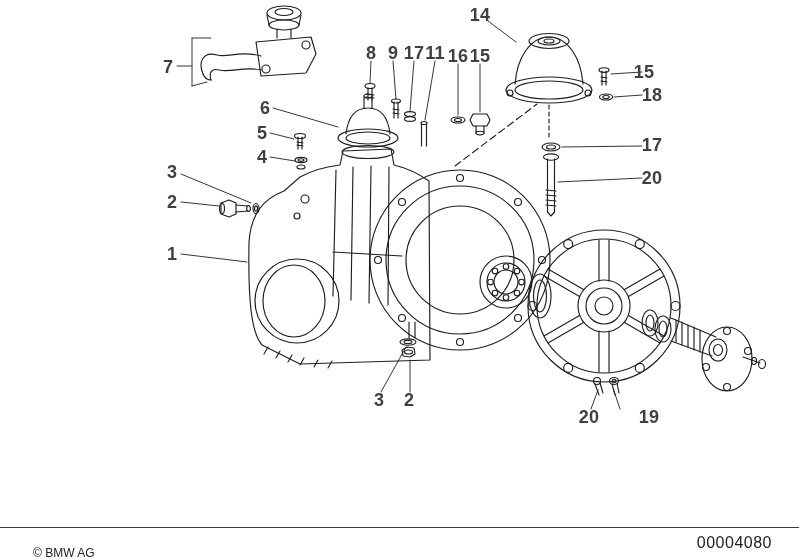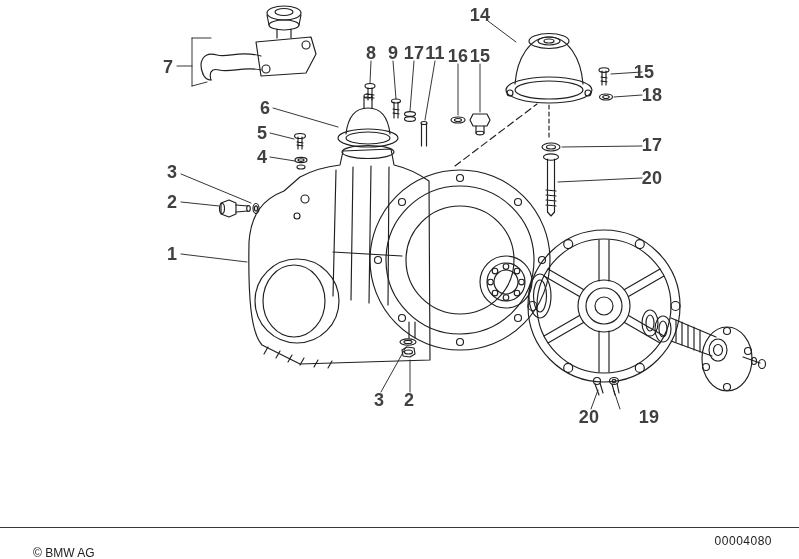--- a/index.html
+++ b/index.html
@@ -13,21 +13,21 @@
     fill:none;stroke:#1f1f1f;stroke-width:1.15;stroke-linecap:round;stroke-linejoin:round;
   }
   svg.art g.ld line, svg.art g.ld path{stroke-width:0.9;}
   .callout{
     position:absolute;transform:translate(-50%,-50%);
     font-size:18px;font-weight:700;color:#404040;letter-spacing:0.2px;
     white-space:nowrap;user-select:none;
   }
   .footer-rule{position:absolute;left:0;top:527px;width:799px;height:1px;background:#3a3a3a;}
   .copyright{position:absolute;left:33px;top:534px;font-size:12px;color:#222;margin-top:12px;}
-  .partnum{position:absolute;right:27px;top:534px;font-size:12px;color:#222;letter-spacing:0.5px;}
+  .partnum{position:absolute;right:27px;top:534px;font-size:16px;color:#222;letter-spacing:0.5px;}
 </style>
 </head>
 <body>
 
 <div class="stage">
 
   <svg class="art" width="799" height="559" viewBox="0 0 799 559">
 
     <g class="ld">
       <path d="M177,66 L192,66 M192,38 L192,86 M192,38 L211,38 M192,86 L207,82"></path>

